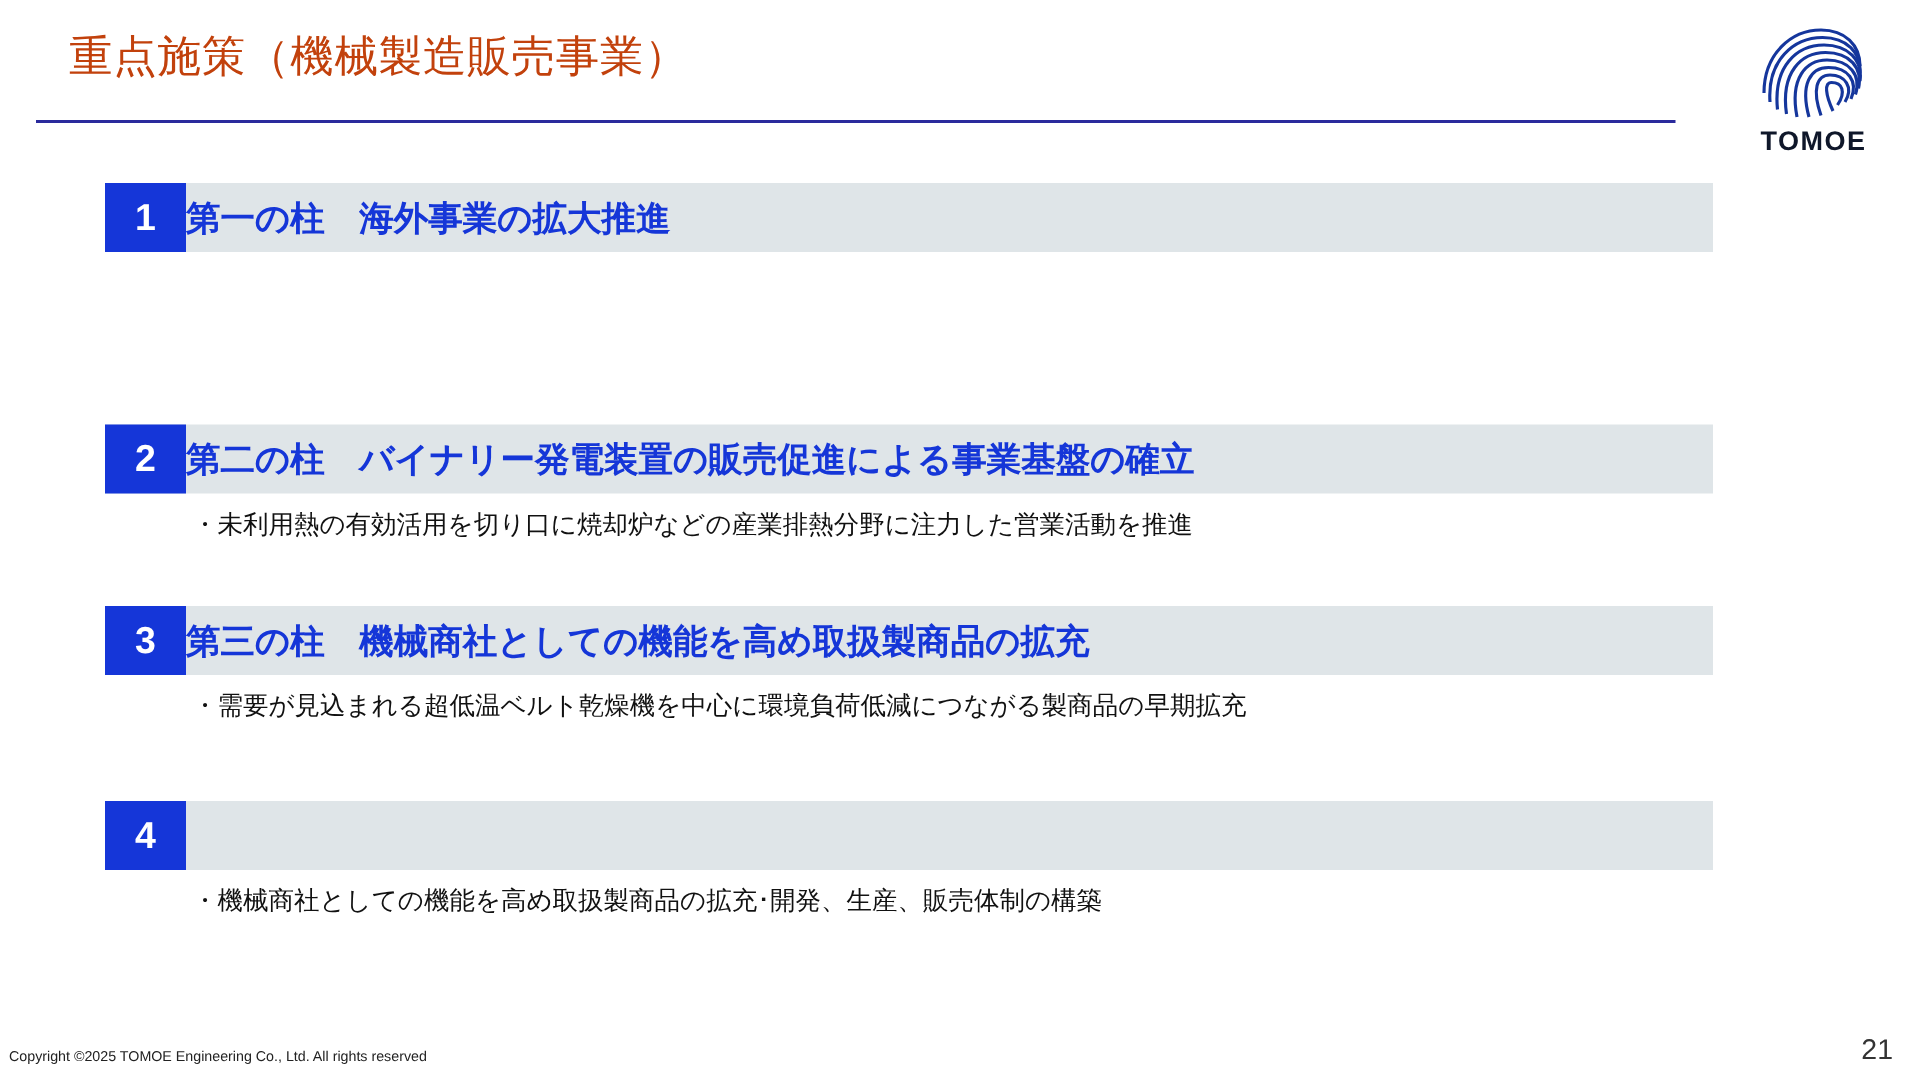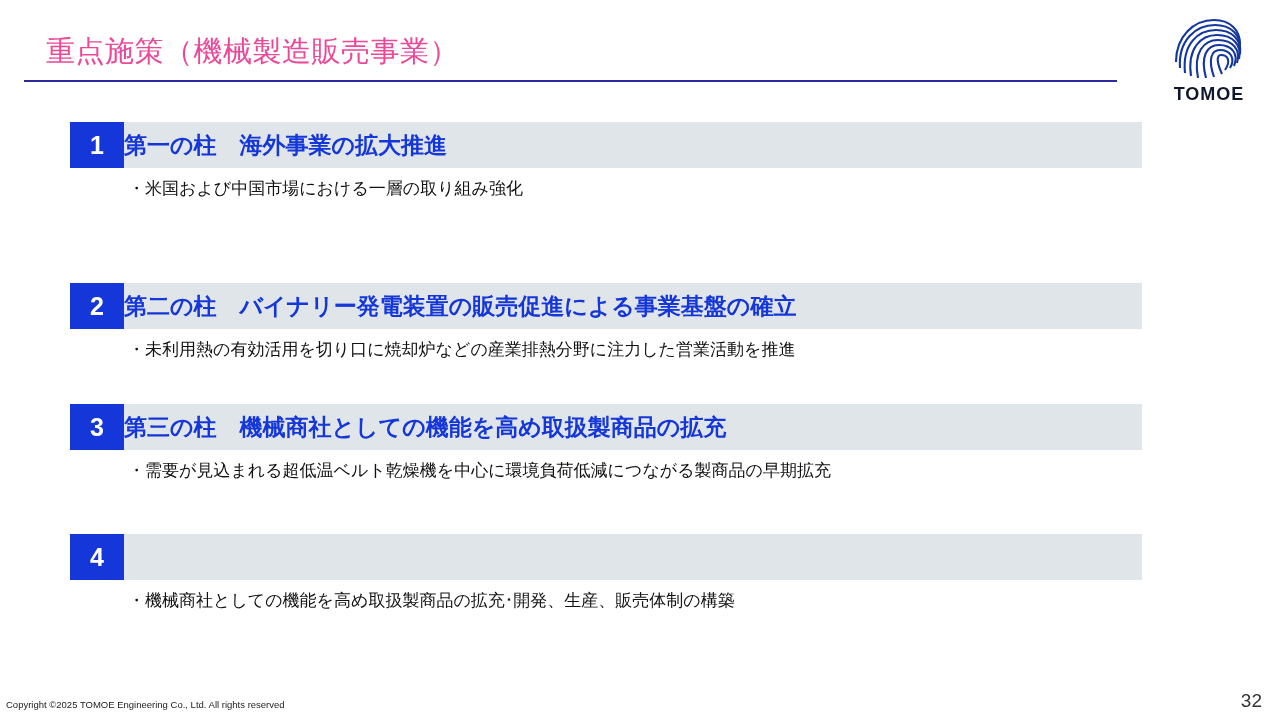--- a/index.html
+++ b/index.html
@@ -19,23 +19,23 @@
   .slide-header {
     position: absolute;
     left: 0;
     top: 0;
     width: 1280px;
     height: 96px;
   }
   .slide-title {
     position: absolute;
     left: 46px;
-    top: 32px;
+    top: 18px;
     font-size: 29px;
-    color: #ec4899;
+    color: #c2410c;
     letter-spacing: 0.5px;
     white-space: nowrap;
   }
   .title-rule {
     position: absolute;
     left: 24px;
     top: 80px;
     width: 1093px;
     height: 2px;
     background: #2a2a9c;
@@ -150,21 +150,20 @@
   </svg>
   <div class="logo-text">TOMOE</div>
 </div>
 
 <div class="section" style="top:122px;">
   <div class="band">
     <div class="num-badge">1</div>
     <div class="band-title">第一の柱　海外事業の拡大推進</div>
   </div>
   <div class="bullets">
-    <div class="bullet">・米国および中国市場における一層の取り組み強化</div>
   </div>
 </div>
 
 <div class="section" style="top:283px;">
   <div class="band">
     <div class="num-badge">2</div>
     <div class="band-title">第二の柱　バイナリー発電装置の販売促進による事業基盤の確立</div>
   </div>
   <div class="bullets">
     <div class="bullet">・未利用熱の有効活用を切り口に焼却炉などの産業排熱分野に注力した営業活動を推進</div>
@@ -184,13 +183,13 @@
 <div class="section" style="top:534px;">
   <div class="band">
     <div class="num-badge">4</div>
   </div>
   <div class="bullets">
     <div class="bullet">・機械商社としての機能を高め取扱製商品の拡充･開発、生産、販売体制の構築</div>
   </div>
 </div>
 
 <div class="footer-copyright">Copyright ©2025 TOMOE Engineering Co., Ltd. All rights reserved</div>
-<div class="page-number">32</div>
+<div class="page-number">21</div>
 
 </body></html>

